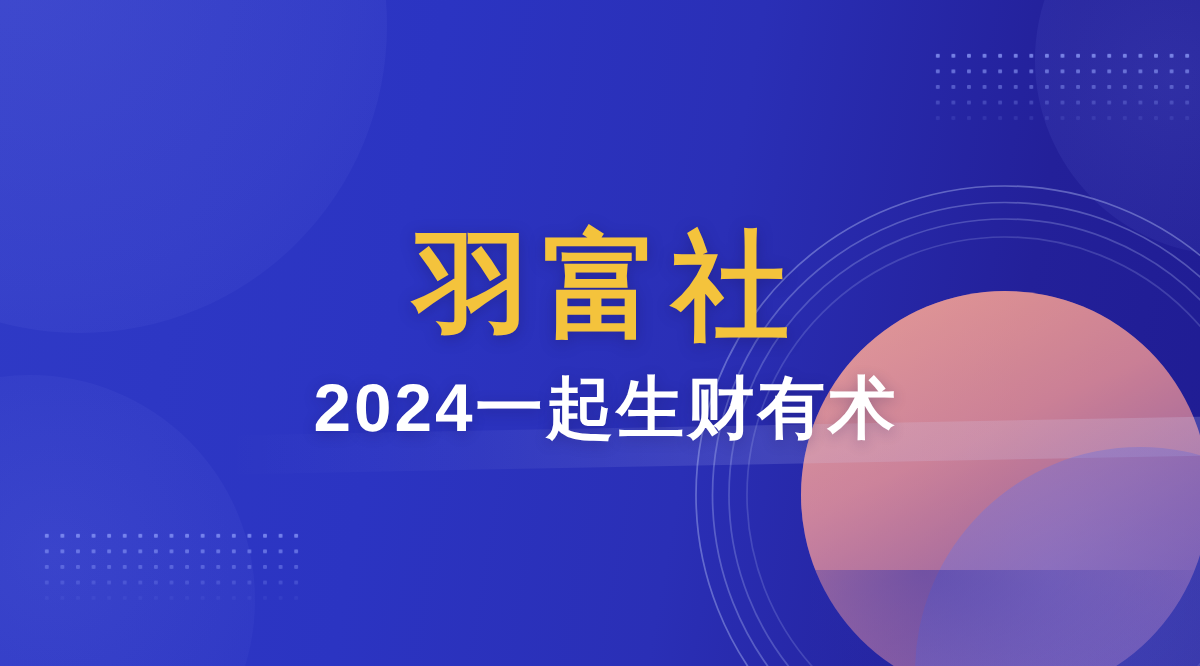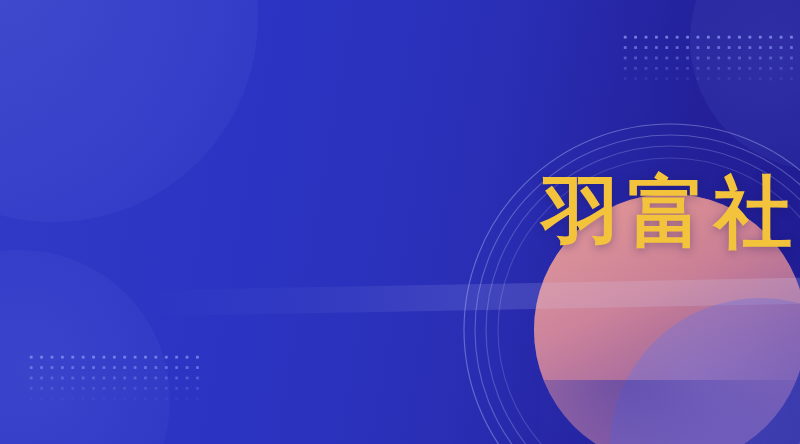--- a/index.html
+++ b/index.html
@@ -138,23 +138,23 @@
 
   
 
   .content {
     position: absolute;
     left: 0;
     top: 0;
     width: 800px;
     height: 444px;
     display: flex;
-    flex-direction: row;
+    flex-direction: column;
     align-items: center;
-    justify-content: flex-end;
+    justify-content: center;
   }
 
   .title {
     font-size: 78px;
     font-weight: 700;
     letter-spacing: 8px;
     line-height: 1;
     color: #f4c33c;
     margin: 0 0 20px 10px;
     text-shadow: 0 2px 10px rgba(25,20,90,0.35);
@@ -194,15 +194,16 @@
   </svg>
 
   <div class="bg-layer sphere-orange"></div>
   <div class="bg-layer sphere-orange-tint"></div>
   <div class="bg-layer band"></div>
   <div class="bg-layer sphere-violet"></div>
   <div class="bg-layer wedge-bottomright"></div>
 
   <div class="content">
     <div class="title">羽富社</div>
+    <div class="subtitle">2024一起生财有术</div>
   </div>
 
 </div>
 
 </body></html>

